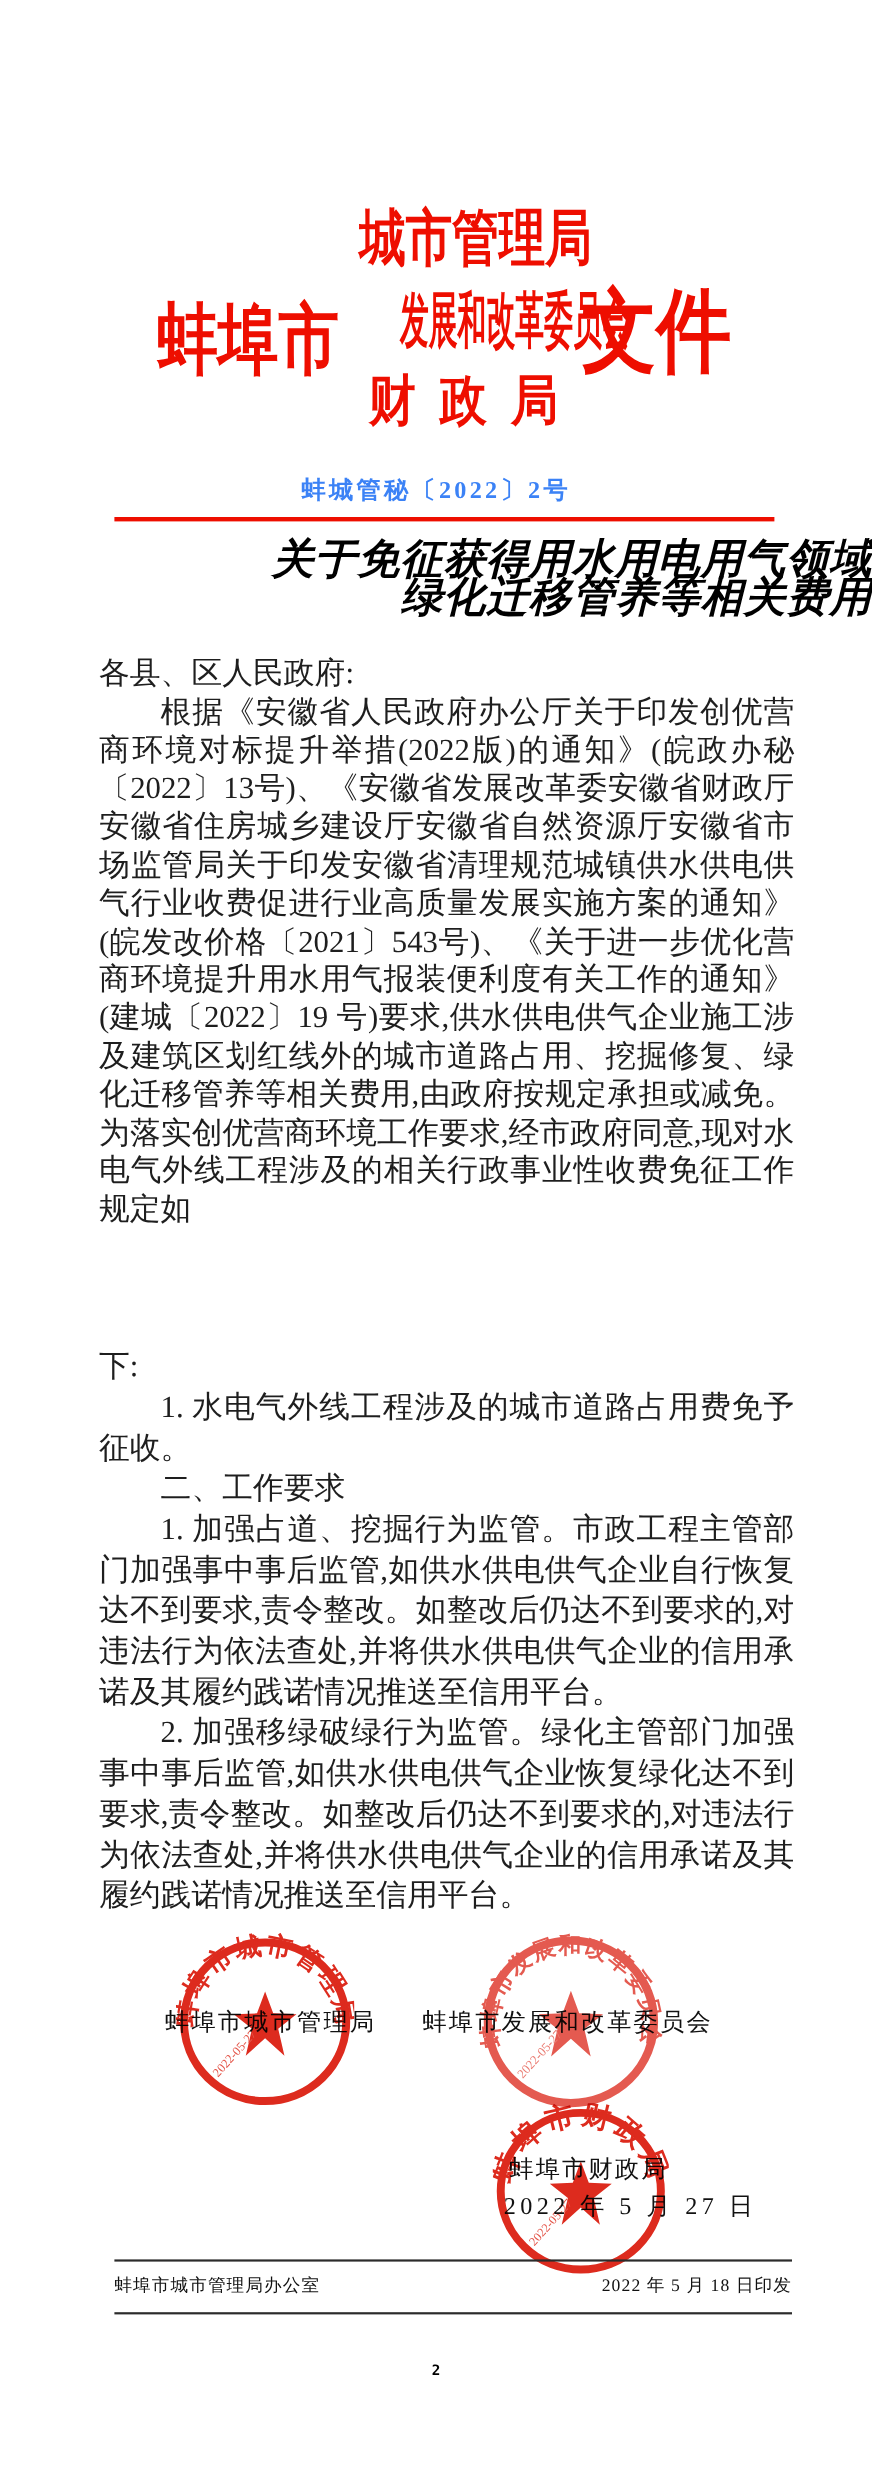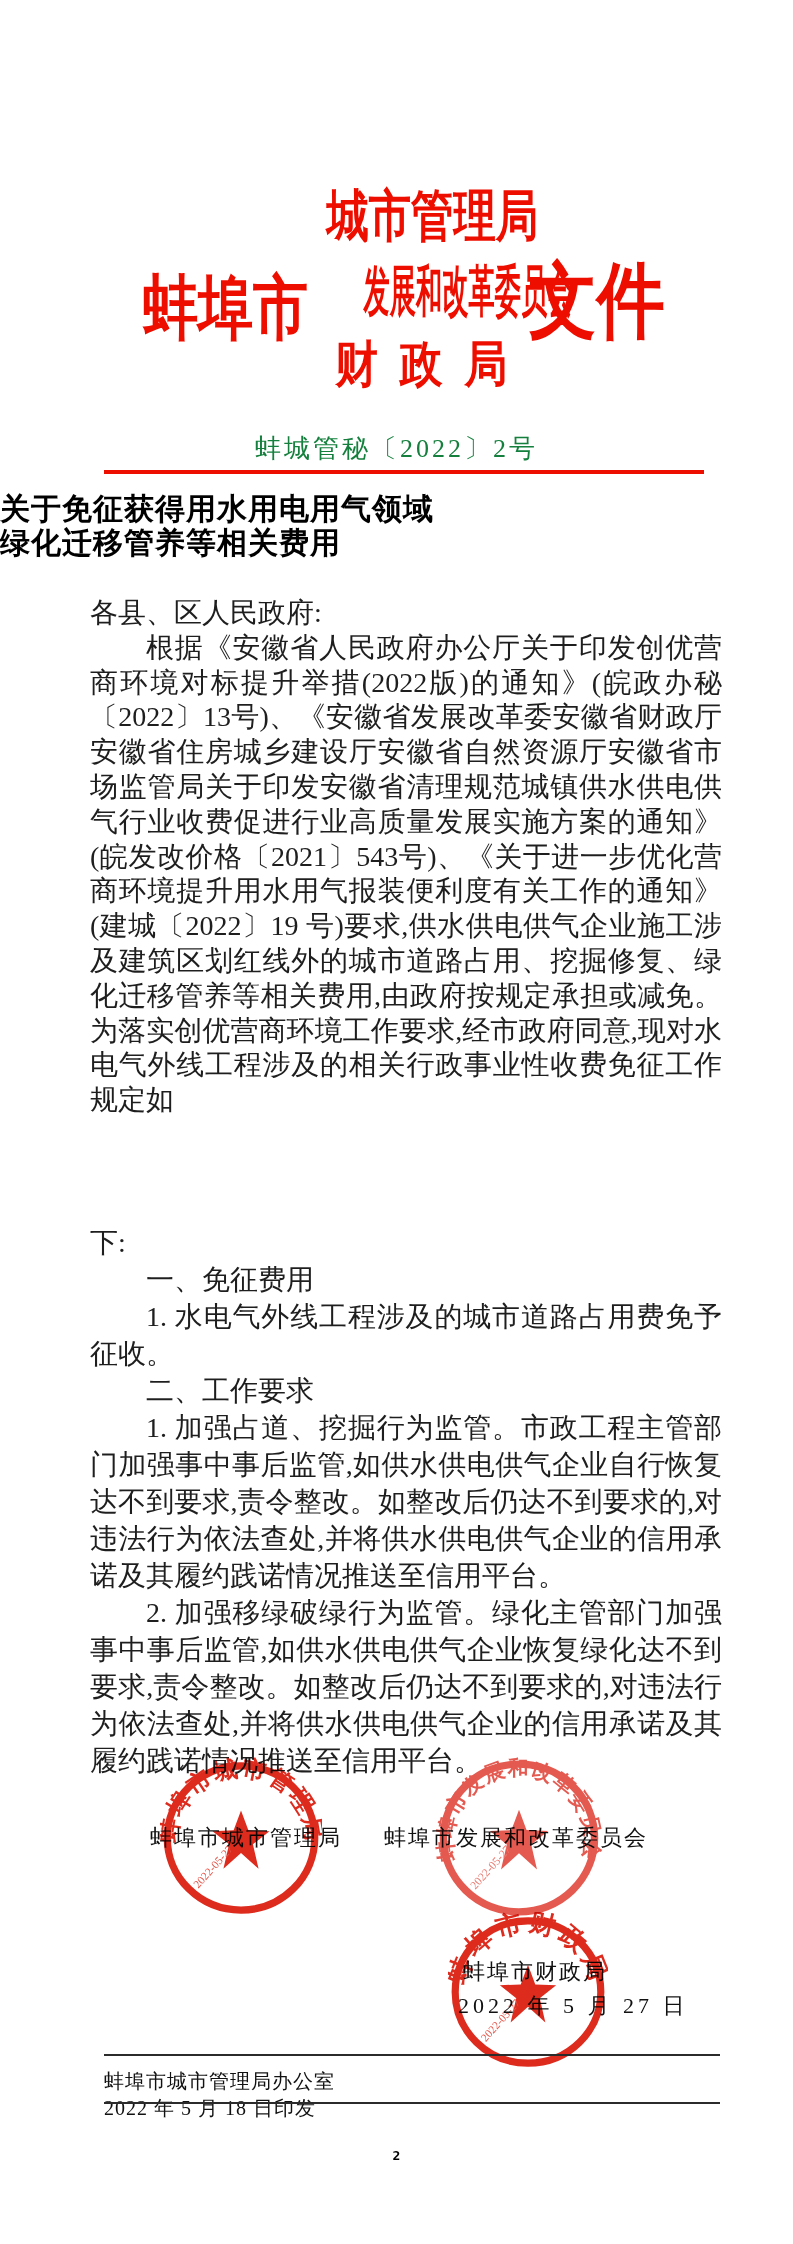--- a/index.html
+++ b/index.html
@@ -32,31 +32,31 @@
   .hdr-org.l2{top:264px;font-size:46px;transform:scale(0.57,1.20);transform-origin:center top;}
   .hdr-org.l3{top:340px;font-size:46px;letter-spacing:6px;transform:scale(0.93,1.08);transform-origin:center top;}
   .hdr-file{
     position:absolute;left:529px;top:260px;
     font-size:78px;font-weight:bold;color:var(--red);
     white-space:nowrap;line-height:1;
     transform:scale(0.87,1.06);transform-origin:left top;
   }
   .doc-number{
     position:absolute;top:431px;left:0;width:100%;
-    text-align:center;font-size:26px;letter-spacing:3px;color:#15803d;
+    text-align:center;font-size:22px;letter-spacing:3px;color:#3b82f6;font-weight:bold;
   }
   .red-rule{
     position:absolute;top:470px;left:104px;width:600px;height:4px;
     background:var(--red);
   }
   
   .title{
     position:absolute;top:492px;left:0;width:100%;
-    text-align:left;font-weight:bold;color:#000;
-    font-size:30px;line-height:34px;letter-spacing:1px;
+    text-align:right;font-weight:bold;color:#000;
+    font-size:38px;line-height:34px;letter-spacing:1px;font-style:italic;
   }
   
   .body-block{
     position:absolute;left:90px;width:632px;
     font-size:28px;text-align:justify;text-justify:inter-ideograph;
     color:var(--ink);
   }
   .body-p1{top:596px;line-height:34.8px;}
   .body-p2{top:1224px;line-height:37px;}
   .indent{text-indent:2em;}
@@ -71,21 +71,21 @@
   .seal1{left:160px;top:1757px;width:162px;height:162px;}
   .seal2{left:435px;top:1755px;width:168px;height:166px;opacity:.78;}
   .seal3{left:448px;top:1912px;width:160px;height:160px;}
   
   .rule{position:absolute;left:104px;width:616px;height:2px;background:#2b2b2b;}
   .rule-top{top:2054px;}
   .rule-bottom{top:2102px;}
   .footer-row{
     position:absolute;left:104px;top:2068px;width:616px;
     display:flex;justify-content:space-between;
-    font-size:20px;letter-spacing:1px;color:#111;flex-direction:column;
+    font-size:16px;letter-spacing:1px;color:#111;
   }
   .page-num{
     position:absolute;top:2148px;left:0;width:100%;
     text-align:center;font-size:13px;font-weight:bold;color:#000;
     font-family:"DejaVu Sans Mono","Liberation Mono",monospace;
   }
 </style>
 </head>
 <body>
 
@@ -105,21 +105,20 @@
     <div>绿化迁移管养等相关费用</div>
   </div>
 
   <div class="body-block body-p1">
     <div>各县、区人民政府:</div>
     <div class="indent">根据《安徽省人民政府办公厅关于印发创优营商环境对标提升举措(2022版)的通知》(皖政办秘〔2022〕13号)、《安徽省发展改革委安徽省财政厅安徽省住房城乡建设厅安徽省自然资源厅安徽省市场监管局关于印发安徽省清理规范城镇供水供电供气行业收费促进行业高质量发展实施方案的通知》(皖发改价格〔2021〕543号)、《关于进一步优化营商环境提升用水用气报装便利度有关工作的通知》(建城〔2022〕19 号)要求,供水供电供气企业施工涉及建筑区划红线外的城市道路占用、挖掘修复、绿化迁移管养等相关费用,由政府按规定承担或减免。为落实创优营商环境工作要求,经市政府同意,现对水电气外线工程涉及的相关行政事业性收费免征工作规定如</div>
   </div>
 
   <div class="body-block body-p2">
     <div>下:</div>
-    <div class="indent">一、免征费用</div>
     <div class="indent">1. 水电气外线工程涉及的城市道路占用费免予征收。</div>
     <div class="indent">二、工作要求</div>
     <div class="indent">1. 加强占道、挖掘行为监管。市政工程主管部门加强事中事后监管,如供水供电供气企业自行恢复达不到要求,责令整改。如整改后仍达不到要求的,对违法行为依法查处,并将供水供电供气企业的信用承诺及其履约践诺情况推送至信用平台。</div>
     <div class="indent">2. 加强移绿破绿行为监管。绿化主管部门加强事中事后监管,如供水供电供气企业恢复绿化达不到要求,责令整改。如整改后仍达不到要求的,对违法行为依法查处,并将供水供电供气企业的信用承诺及其履约践诺情况推送至信用平台。</div>
   </div>
 
   <div class="sig sig-org1">蚌埠市城市管理局</div>
   <div class="sig sig-org2">蚌埠市发展和改革委员会</div>
   <div class="sig sig-org3">蚌埠市财政局</div>
   <div class="sig sig-date">2022 年 5 月 27 日</div>

